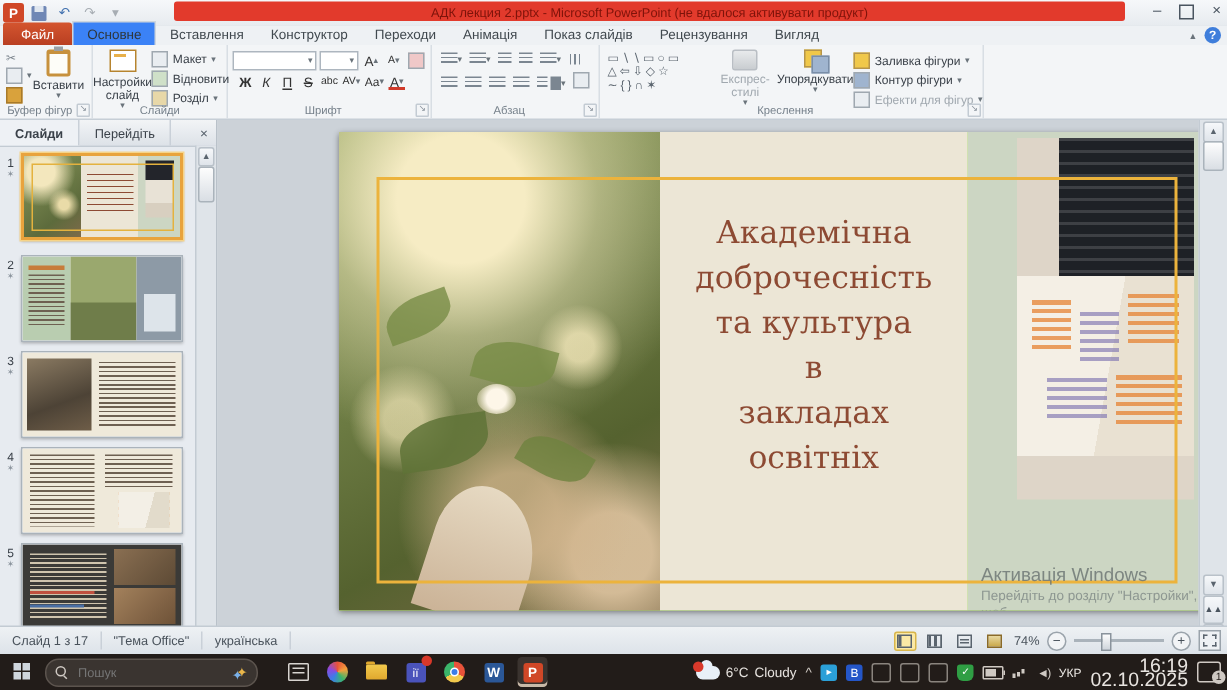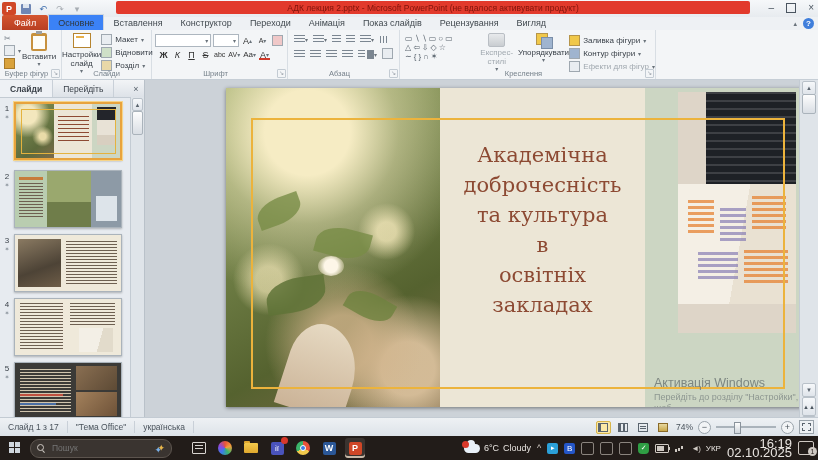--- a/index.html
+++ b/index.html
@@ -559,22 +559,22 @@
         <div class="s-mark m-or" style="left:74px;top:104px;width:34px"></div>
         <div class="s-mark m-pu" style="left:20px;top:160px;width:40px;height:30px"></div>
         <div class="s-mark m-or" style="left:66px;top:158px;width:44px;height:36px"></div>
       </div>
       <div class="s-gold"></div>
       <div class="s-title">
         <div>Академічна</div>
         <div>доброчесність</div>
         <div>та культура</div>
         <div>в</div>
+        <div>закладах</div>
         <div>освітніх</div>
-        <div>закладах</div>
       </div>
       <div class="s-wm">
         <div class="w1">Активація Windows</div>
         <div class="w2">
           <span>Перейдіть до розділу "Настройки", щоб</span><br>
           
         </div>
       </div>
     </div>
   </div>

